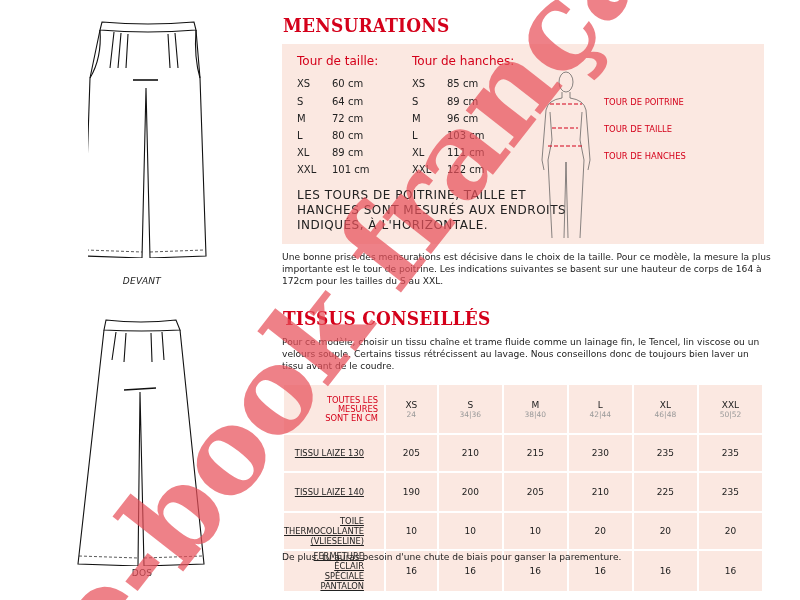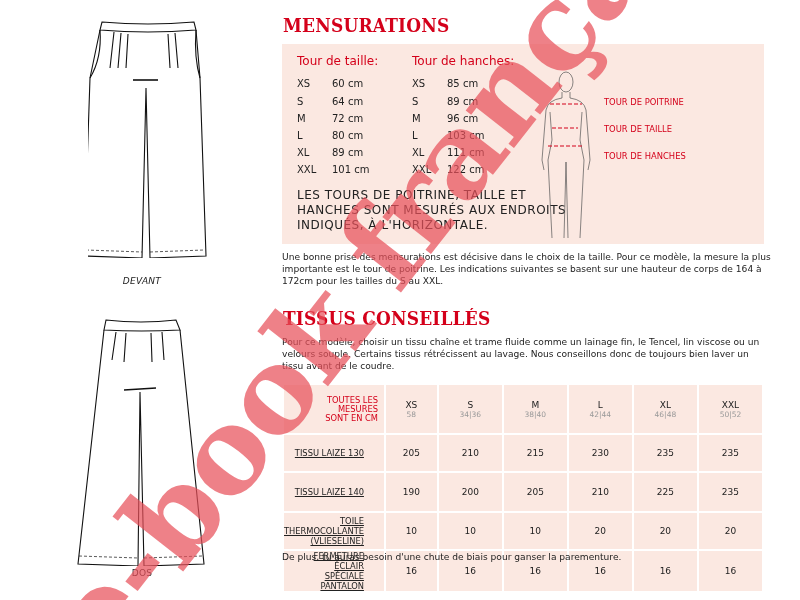--- a/index.html
+++ b/index.html
@@ -157,21 +157,21 @@
 <table class="mat">
   <tbody>
       <tr class="head">
     <th class="corner">
       <div>TOUTES LES</div>
       <div>MESURES</div>
       <div>SONT EN CM</div>
     </th>
     <th>
           <span class="sz">XS</span>
-          <span class="eu">58</span>
+          <span class="eu">24</span>
         </th>
     <th>
           <span class="sz">S</span>
           <span class="eu">34|36</span>
         </th>
     <th>
           <span class="sz">M</span>
           <span class="eu">38|40</span>
         </th>
     <th>

